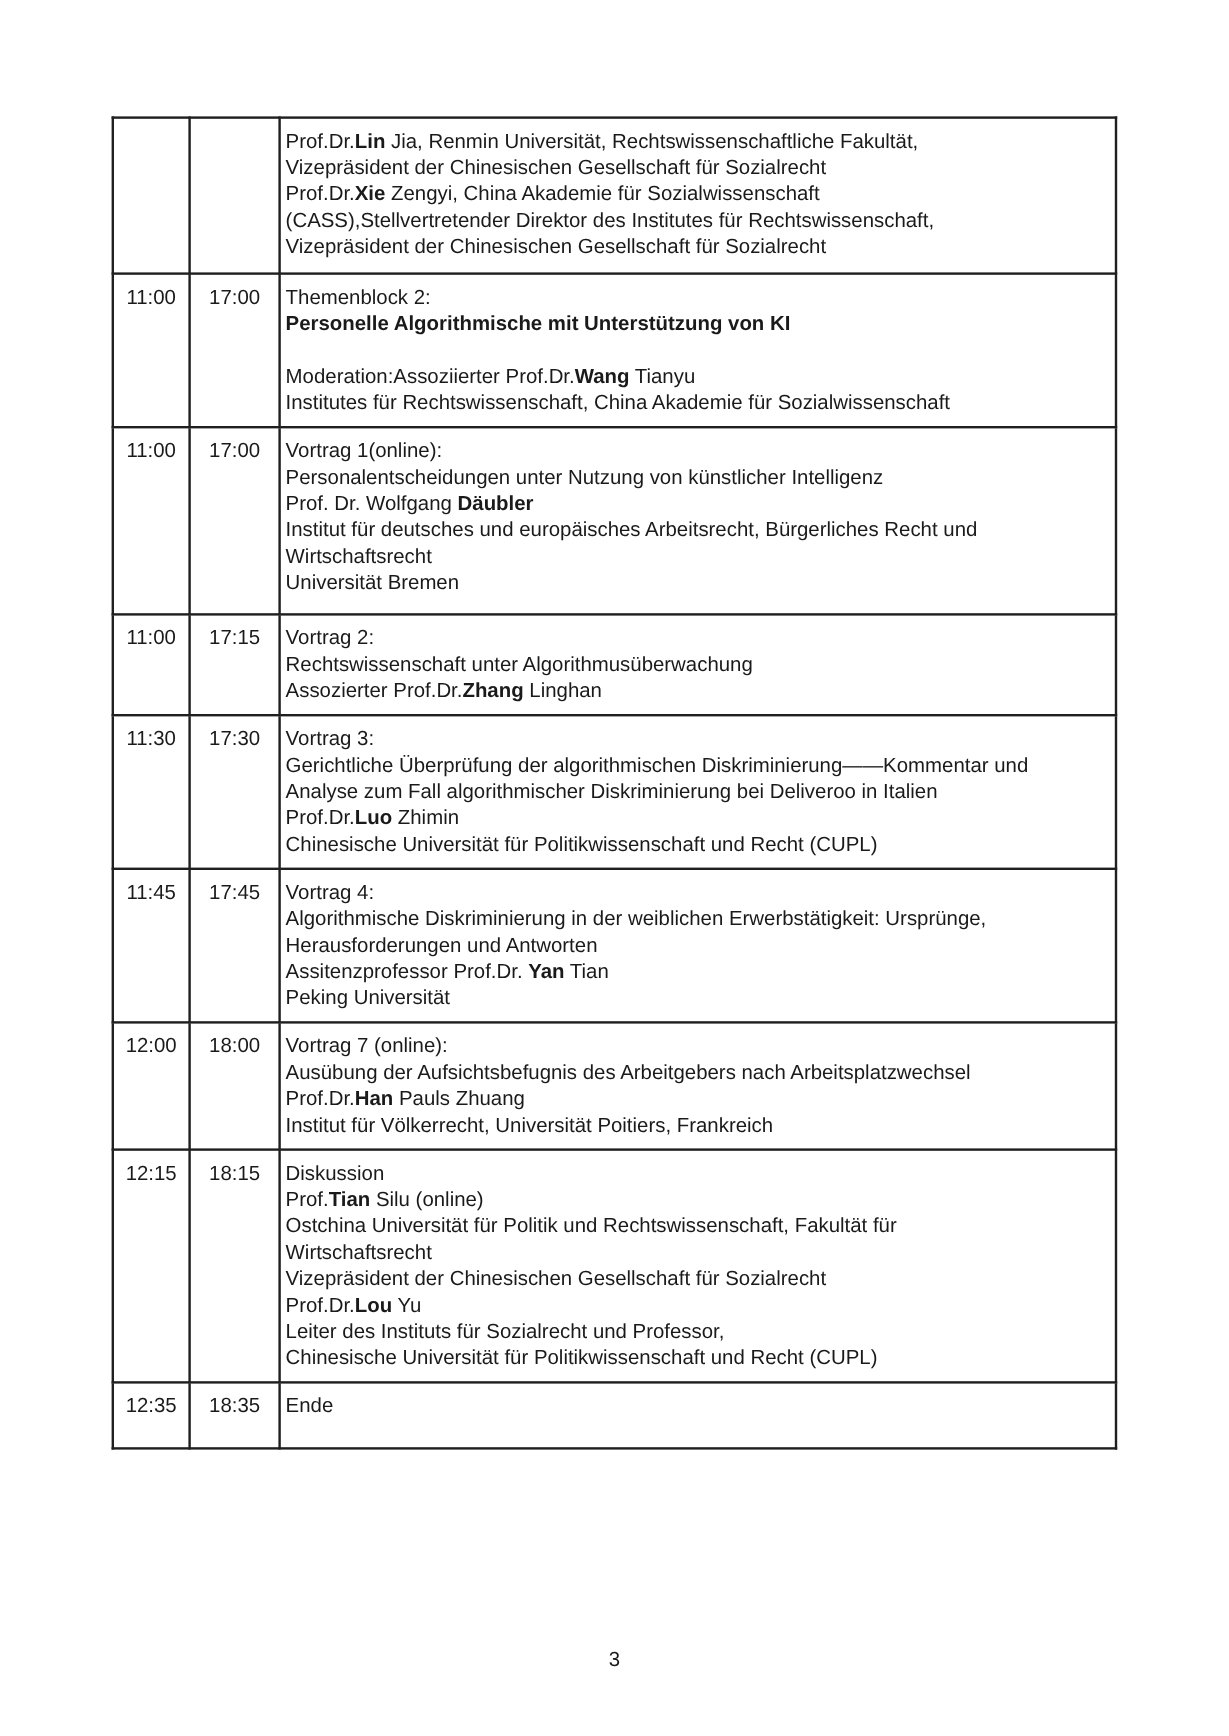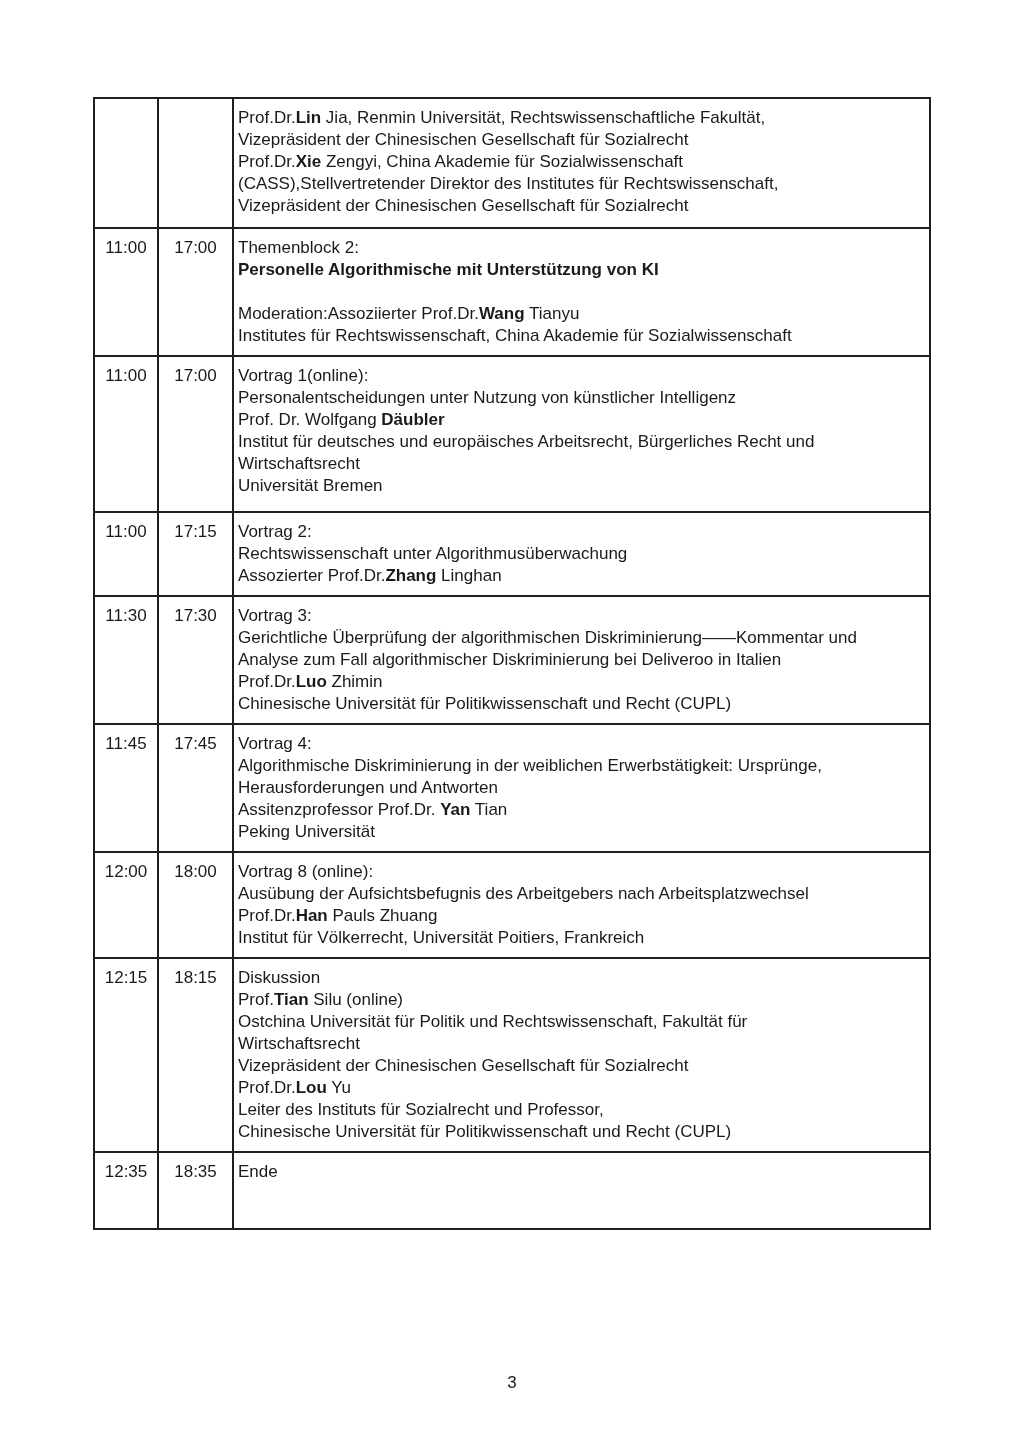--- a/index.html
+++ b/index.html
@@ -50,21 +50,21 @@
   
   tr.r0 { height: 130px; }
   tr.r1 { height: 40px; }
   tr.r2 { height: 125px; }
   tr.r3 { height: 156px; }
   tr.r4 { height: 80px; }
   tr.r5 { height: 99px; }
   tr.r6 { height: 125px; }
   tr.r7 { height: 84px; }
   tr.r8 { height: 192px; }
-  tr.r9 { height: 77px; }
+  tr.r9 { height: 55px; }
   .page-number {
     position: absolute;
     left: 0;
     top: 1372px;
     width: 1024px;
     text-align: center;
     font-size: 17px;
     line-height: 22px;
   }
 </style>
@@ -141,21 +141,21 @@
             <div class="line"><span class="i">Algorithmische Diskriminierung in der weiblichen Erwerbstätigkeit: Ursprünge,</span></div>
             <div class="line"><span class="i">Herausforderungen und Antworten</span></div>
             <div class="line"><span>Assitenzprofessor Prof.Dr. </span><span class="b">Yan</span><span> Tian</span></div>
             <div class="line"><span>Peking Universität</span></div>
           </td>
         </tr>
         <tr class="r7">
           <td class="time">12:00</td>
           <td class="time">18:00</td>
           <td class="content">
-            <div class="line"><span>Vortrag 8 (online):</span></div>
+            <div class="line"><span>Vortrag 7 (online):</span></div>
             <div class="line"><span class="i">Ausübung der Aufsichtsbefugnis des Arbeitgebers nach Arbeitsplatzwechsel</span></div>
             <div class="line"><span>Prof.Dr.</span><span class="b">Han</span><span> Pauls Zhuang</span></div>
             <div class="line"><span>Institut für Völkerrecht, Universität Poitiers, Frankreich</span></div>
           </td>
         </tr>
         <tr class="r8">
           <td class="time">12:15</td>
           <td class="time">18:15</td>
           <td class="content">
             <div class="line"><span>Diskussion</span></div>

